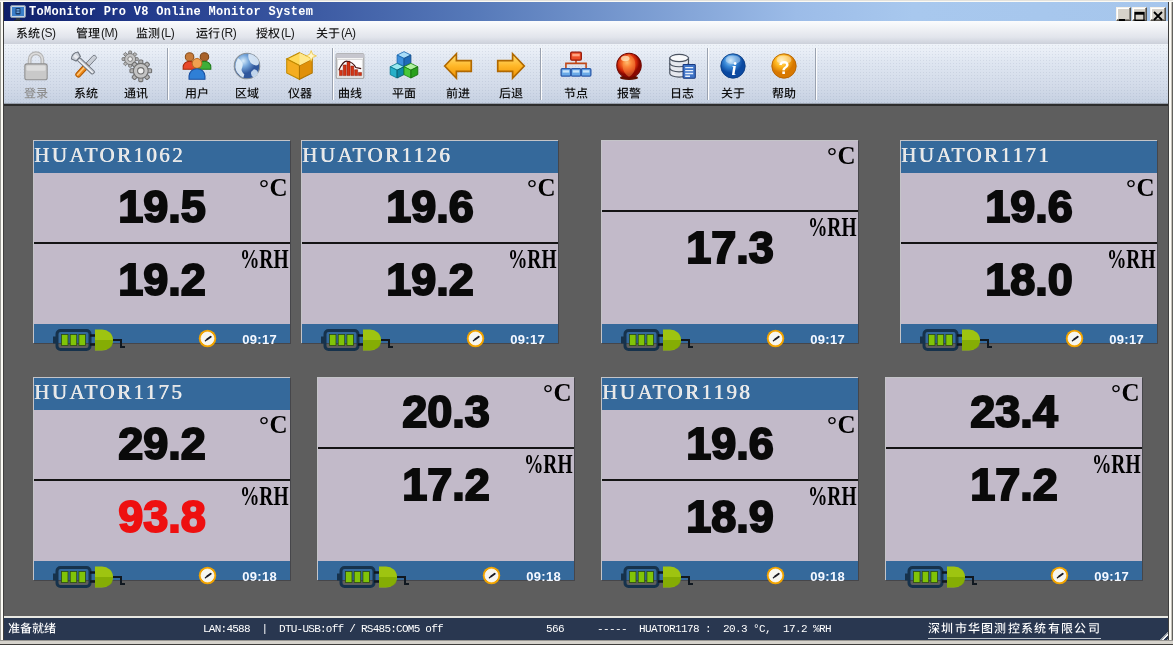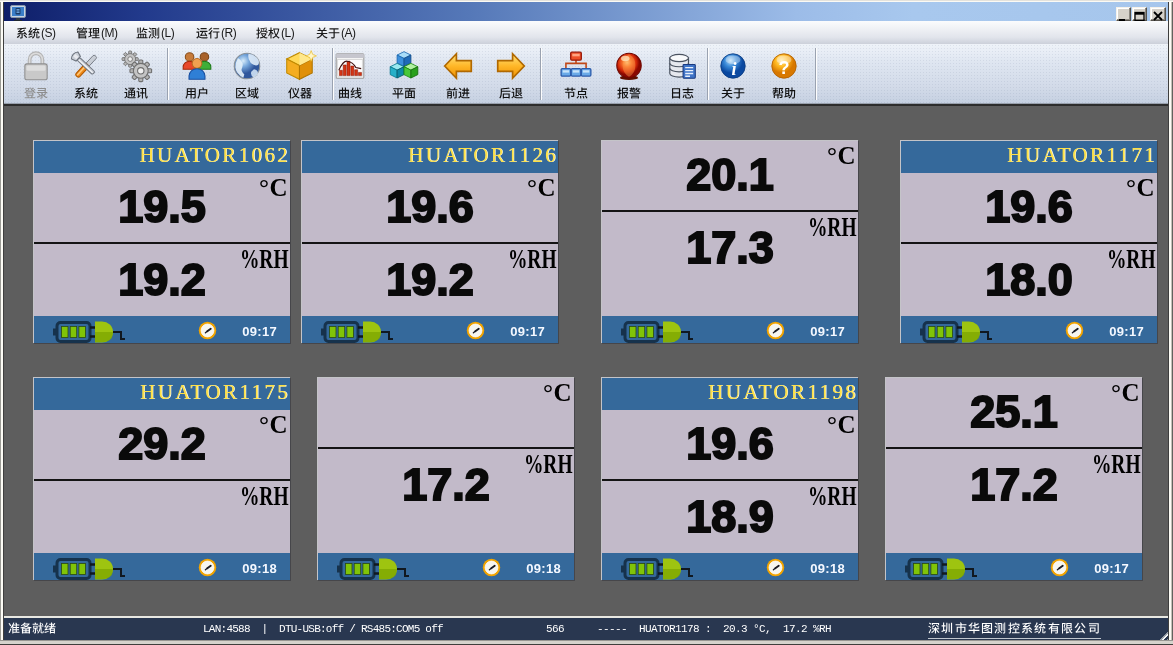--- a/index.html
+++ b/index.html
@@ -16,30 +16,30 @@
 .tbtn{position:absolute;top:2px;width:54px;height:56px;text-align:center;color:#101010}
 .tbi{width:34px;height:34px;display:block;margin:3px auto 0}
 .tlabel{font-size:12px;line-height:13px;margin-top:1px;display:flex;justify-content:center}
 .tsep{position:absolute;top:4px;width:2px;height:52px;background:linear-gradient(90deg,#9aa2b0 0 1px,#fdfdfd 1px 2px)}
 #client{position:absolute;left:4px;right:5px;top:104px;height:513px;background:#5e5e5e;border-top:2px solid #2d2d2d}
 #statusbar{position:absolute;left:4px;right:5px;top:616px;height:28px;background:#293750;border-top:2px solid #e8e8e2;color:#fff;font-size:12px}
 .spanel{position:absolute;top:0;height:22px;line-height:22px;white-space:pre}
 .smono{font-family:"Liberation Mono",monospace;font-size:11px;letter-spacing:-0.6px}
 .sp13 svg{margin-right:1.3px}
 .card{position:absolute;width:257px;height:203px;border-left:1px solid #c4c4c8;border-top:1px solid #c4c4c8;background:#c2bac9;box-shadow:1px 1px 0 #46464a}
-.chead{height:32px;background:#35699b;color:#fde047;text-align:right;font-family:"Liberation Serif",serif;font-size:21px;letter-spacing:2.4px;line-height:29px;font-weight:normal;text-shadow:0.6px 0 0 #fff}
+.chead{height:32px;background:#35699b;color:#e5e5e5;text-align:left;font-family:"Liberation Serif",serif;font-size:21px;letter-spacing:2.4px;line-height:29px;font-weight:normal;text-shadow:0.6px 0 0 #fff}
 .cbody{position:relative;height:140px}
 .cdiv{position:absolute;left:0;right:0;top:69px;height:2px;background:#141414}
 .cval{position:absolute;left:0;width:100%;text-align:center;font-size:45px;line-height:45px;font-weight:bold;-webkit-text-stroke:2px currentColor;color:#0a0a0a}
 .cv1{top:11px}
 .cv2{top:84px}
 .cunit{position:absolute;right:2px;font-family:"Liberation Serif",serif;font-weight:bold;color:#000}
 .cu1{top:2px;font-size:25px;line-height:25px;letter-spacing:0.5px}
 .cu2{top:73px;font-size:27px;line-height:27px;transform:scaleX(0.72);transform-origin:100% 50%}
-.cbot{position:absolute;left:0;right:0;bottom:0;height:27px;background:#35699b}
+.cbot{position:absolute;left:0;right:0;bottom:0;height:19px;background:#35699b}
 .batt{position:absolute;left:19px;top:3px;width:72px;height:26px}
 .clk{position:absolute;left:164px;top:5px;width:19px;height:19px}
 .ctime{position:absolute;right:13px;top:8px;font-size:13px;font-weight:bold;color:#f4f8ff;letter-spacing:0.3px}
 .red{color:#ee1010}
 #grip{position:absolute;right:0px;bottom:0px;width:14px;height:14px;background:repeating-linear-gradient(135deg,transparent 0 2px,#9aa0a8 2px 3.2px,#f4f5f6 3.2px 4.6px);clip-path:polygon(100% 0,100% 100%,0 100%)}
 </style></head>
 <body>
 <svg width="0" height="0" style="position:absolute">
     <defs>
 <symbol id="g7cfb" viewBox="0 0 1000 1000">
@@ -205,20 +205,21 @@
 <div id="titlebar">
       <svg width="16" height="16" viewBox="0 0 16 16" style="position:absolute;left:7px;top:3px">
 <rect x="0.5" y="0.5" width="15" height="12" rx="1.5" fill="#c8d4e4" stroke="#8496ac"></rect>
 <rect x="2" y="2" width="12" height="9" fill="#3a7ec8"></rect>
 <rect x="5.5" y="3" width="5" height="6.5" rx="1" fill="#1a3a66"></rect>
 <rect x="6.5" y="4" width="3" height="1.6" fill="#6aa0d8"></rect>
         <rect x="6.5" y="6.4" width="3" height="1.6" fill="#6aa0d8"></rect>
 <rect x="6" y="13" width="4" height="2" fill="#303844"></rect>
 <rect x="4" y="15" width="8" height="1" fill="#202830"></rect>
 </svg>
+      <div id="ttext">ToMonitor Pro V8 Online Monitor System</div>
 <div class="wbtn" style="right:39px"><svg width="13" height="12" viewBox="0 0 13 12">
           <rect x="2" y="9" width="6" height="2" fill="#000"></rect>
         </svg></div>
 <div class="wbtn" style="right:23px"><svg width="13" height="12" viewBox="0 0 13 12">
           <rect x="2" y="2.5" width="9" height="8" fill="none" stroke="#000" stroke-width="1.3"></rect>
           <rect x="2" y="2.5" width="9" height="2.2" fill="#000"></rect>
         </svg></div>
 <div class="wbtn" style="right:4px;width:16px"><svg width="14" height="12" viewBox="0 0 14 12">
           <path d="M3 2 L11 10 M11 2 L3 10" stroke="#000" stroke-width="1.8"></path>
         </svg></div>
@@ -717,21 +718,20 @@
 <circle cx="10" cy="10" r="9.2" fill="#f2a400"></circle>
 <circle cx="10" cy="10" r="6.8" fill="#f6f6f0" stroke="#fff" stroke-width="0.8"></circle>
 <path d="M9.8 10.8 L13.4 8.2" stroke="#1a1a22" stroke-width="2" stroke-linecap="round"></path>
 <path d="M9.8 10.8 L7.8 12.4" stroke="#1a1a22" stroke-width="1.4" stroke-linecap="round"></path>
 </svg>
           <div class="ctime">09:17</div>
         </div>
 </div>
 <div class="card" style="left:597px;top:34px">
 <div class="cbody">
-<div class="cval cv1">20.1</div>
           <div class="cunit cu1">°C</div>
 <div class="cdiv"></div>
 <div class="cval cv2">17.3</div>
           <div class="cunit cu2">%RH</div>
 </div>
 <div class="cbot">
           <svg class="batt" viewBox="0 0 72 26">
 <rect x="0" y="9.5" width="4" height="7" fill="#16324c"></rect>
 <rect x="4" y="3.5" width="33" height="19" rx="3.5" fill="none" stroke="#16324c" stroke-width="3"></rect>
 <g fill="#80c408" stroke="#2a4a10" stroke-width="0.8">
@@ -784,20 +784,21 @@
 </svg>
           <div class="ctime">09:17</div>
         </div>
 </div>
 <div class="card" style="left:29px;top:271px">
 <div class="chead">HUATOR1175</div>
 <div class="cbody">
 <div class="cval cv1">29.2</div>
           <div class="cunit cu1">°C</div>
 <div class="cdiv"></div>
+<div class="cval cv2 red">93.8</div>
           <div class="cunit cu2">%RH</div>
 </div>
 <div class="cbot">
           <svg class="batt" viewBox="0 0 72 26">
 <rect x="0" y="9.5" width="4" height="7" fill="#16324c"></rect>
 <rect x="4" y="3.5" width="33" height="19" rx="3.5" fill="none" stroke="#16324c" stroke-width="3"></rect>
 <g fill="#80c408" stroke="#2a4a10" stroke-width="0.8">
               <rect x="8.5" y="7.5" width="6.5" height="11"></rect>
               <rect x="17.2" y="7.5" width="6.5" height="11"></rect>
               <rect x="25.9" y="7.5" width="6.5" height="11"></rect>
@@ -811,20 +812,21 @@
 <circle cx="10" cy="10" r="9.2" fill="#f2a400"></circle>
 <circle cx="10" cy="10" r="6.8" fill="#f6f6f0" stroke="#fff" stroke-width="0.8"></circle>
 <path d="M9.8 10.8 L13.4 8.2" stroke="#1a1a22" stroke-width="2" stroke-linecap="round"></path>
 <path d="M9.8 10.8 L7.8 12.4" stroke="#1a1a22" stroke-width="1.4" stroke-linecap="round"></path>
 </svg>
           <div class="ctime">09:18</div>
         </div>
 </div>
 <div class="card" style="left:313px;top:271px">
 <div class="cbody">
+<div class="cval cv1">20.3</div>
           <div class="cunit cu1">°C</div>
 <div class="cdiv"></div>
 <div class="cval cv2">17.2</div>
           <div class="cunit cu2">%RH</div>
 </div>
 <div class="cbot">
           <svg class="batt" viewBox="0 0 72 26">
 <rect x="0" y="9.5" width="4" height="7" fill="#16324c"></rect>
 <rect x="4" y="3.5" width="33" height="19" rx="3.5" fill="none" stroke="#16324c" stroke-width="3"></rect>
 <g fill="#80c408" stroke="#2a4a10" stroke-width="0.8">
@@ -873,21 +875,21 @@
 <circle cx="10" cy="10" r="9.2" fill="#f2a400"></circle>
 <circle cx="10" cy="10" r="6.8" fill="#f6f6f0" stroke="#fff" stroke-width="0.8"></circle>
 <path d="M9.8 10.8 L13.4 8.2" stroke="#1a1a22" stroke-width="2" stroke-linecap="round"></path>
 <path d="M9.8 10.8 L7.8 12.4" stroke="#1a1a22" stroke-width="1.4" stroke-linecap="round"></path>
 </svg>
           <div class="ctime">09:18</div>
         </div>
 </div>
 <div class="card" style="left:881px;top:271px">
 <div class="cbody">
-<div class="cval cv1">25.1</div>
+<div class="cval cv1">23.4</div>
           <div class="cunit cu1">°C</div>
 <div class="cdiv"></div>
 <div class="cval cv2">17.2</div>
           <div class="cunit cu2">%RH</div>
 </div>
 <div class="cbot">
           <svg class="batt" viewBox="0 0 72 26">
 <rect x="0" y="9.5" width="4" height="7" fill="#16324c"></rect>
 <rect x="4" y="3.5" width="33" height="19" rx="3.5" fill="none" stroke="#16324c" stroke-width="3"></rect>
 <g fill="#80c408" stroke="#2a4a10" stroke-width="0.8">

